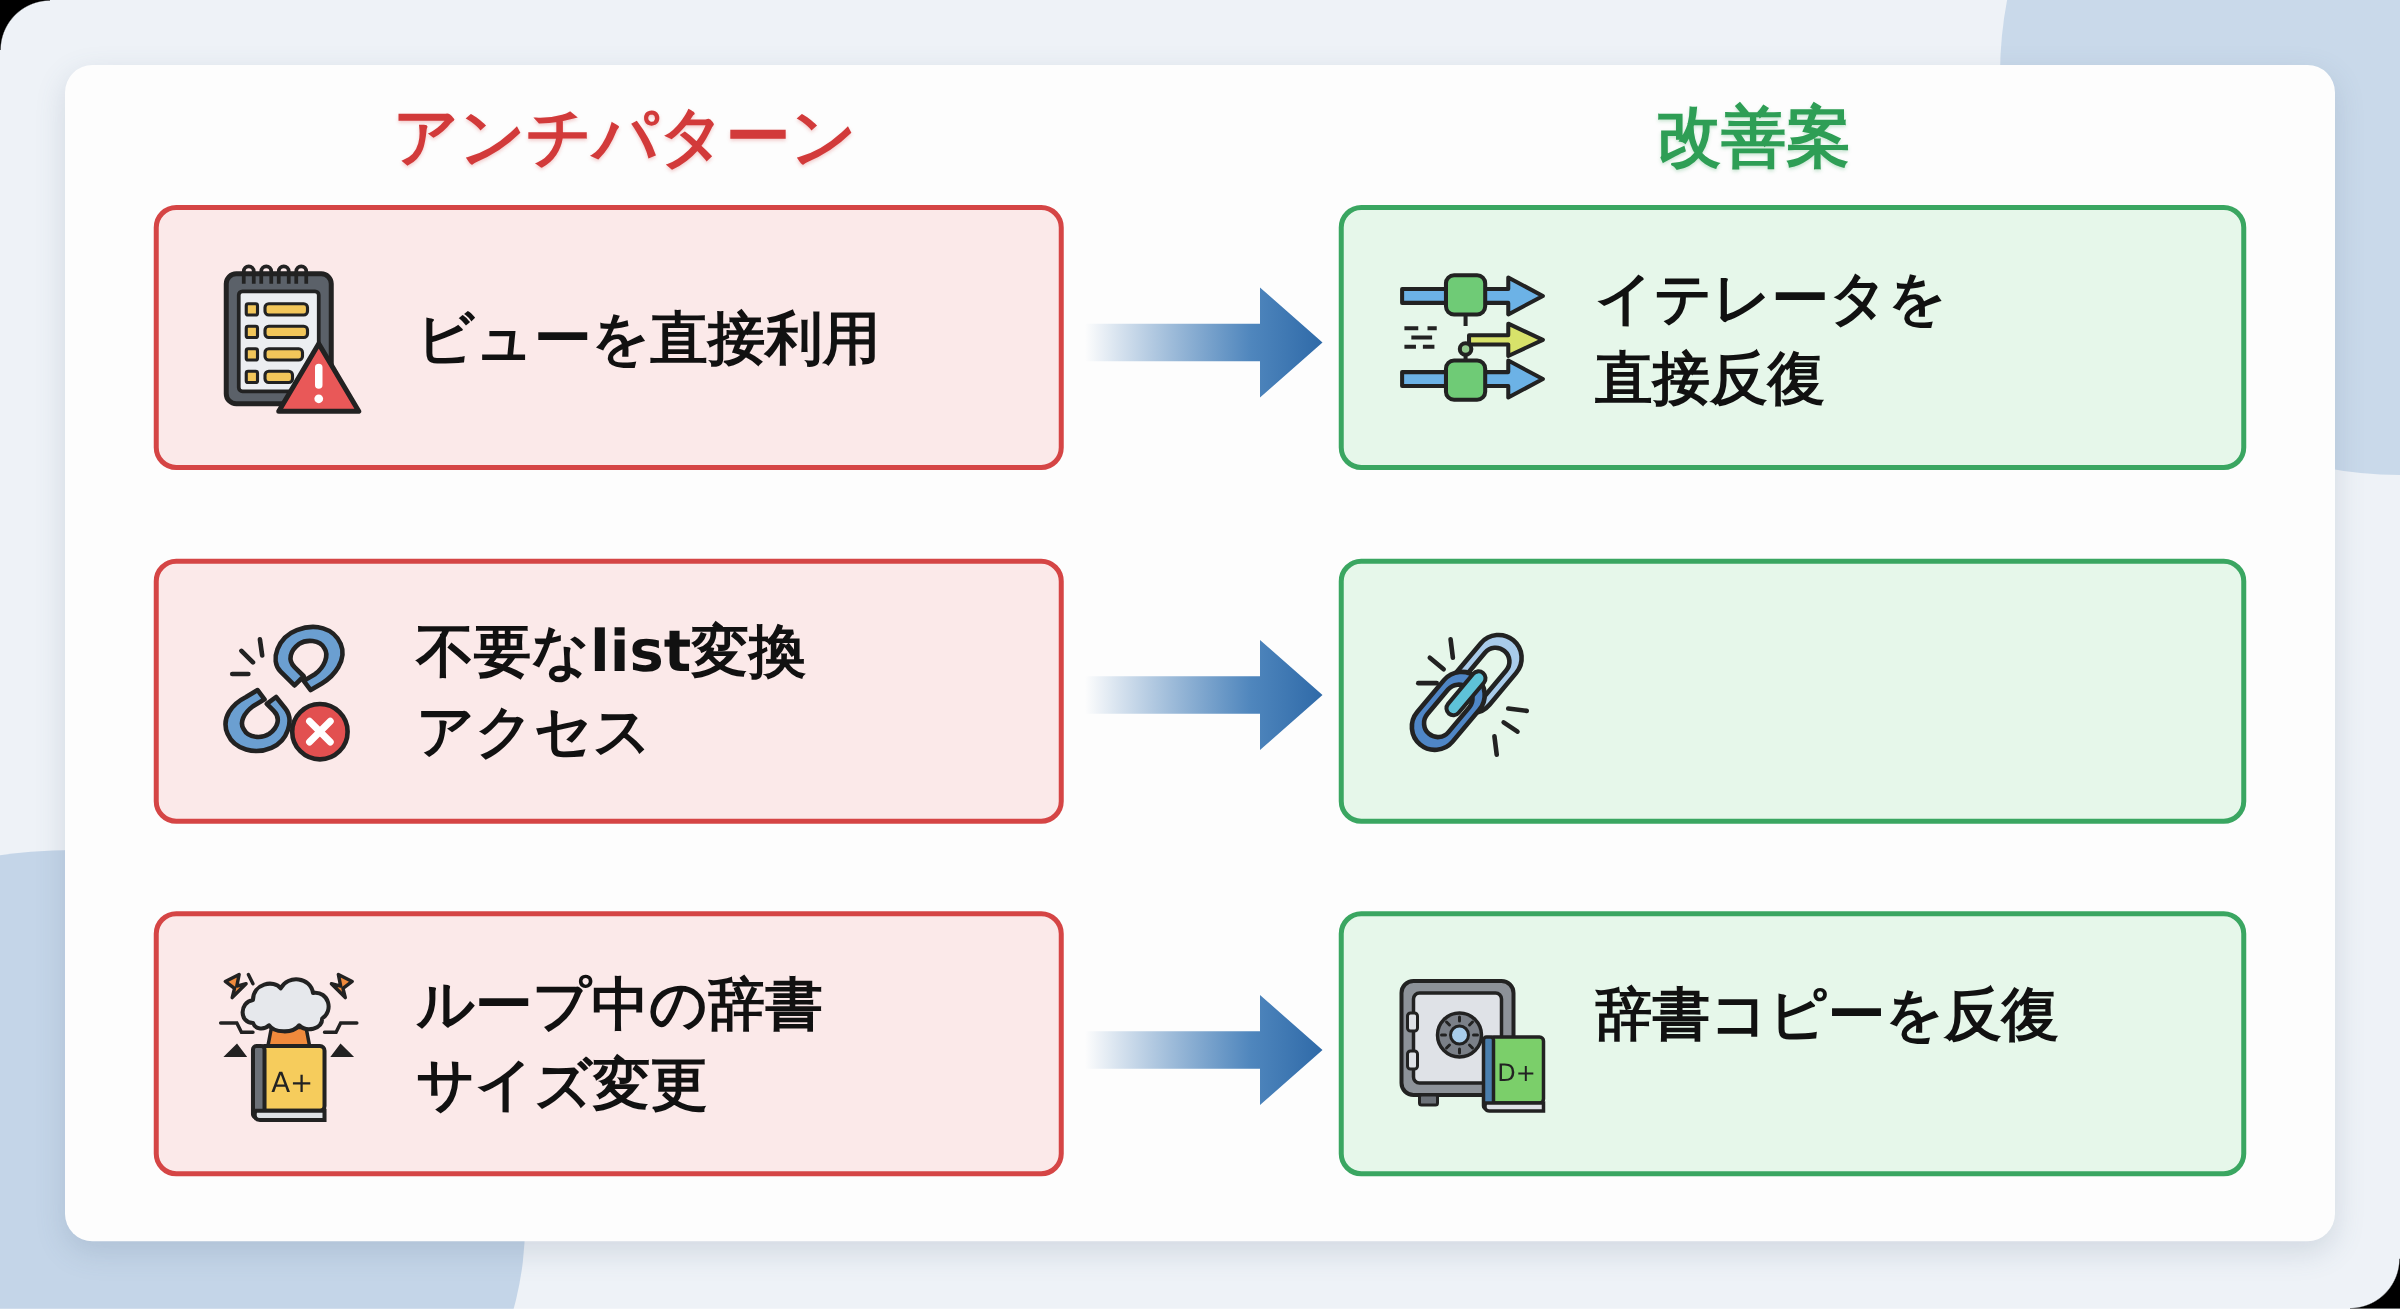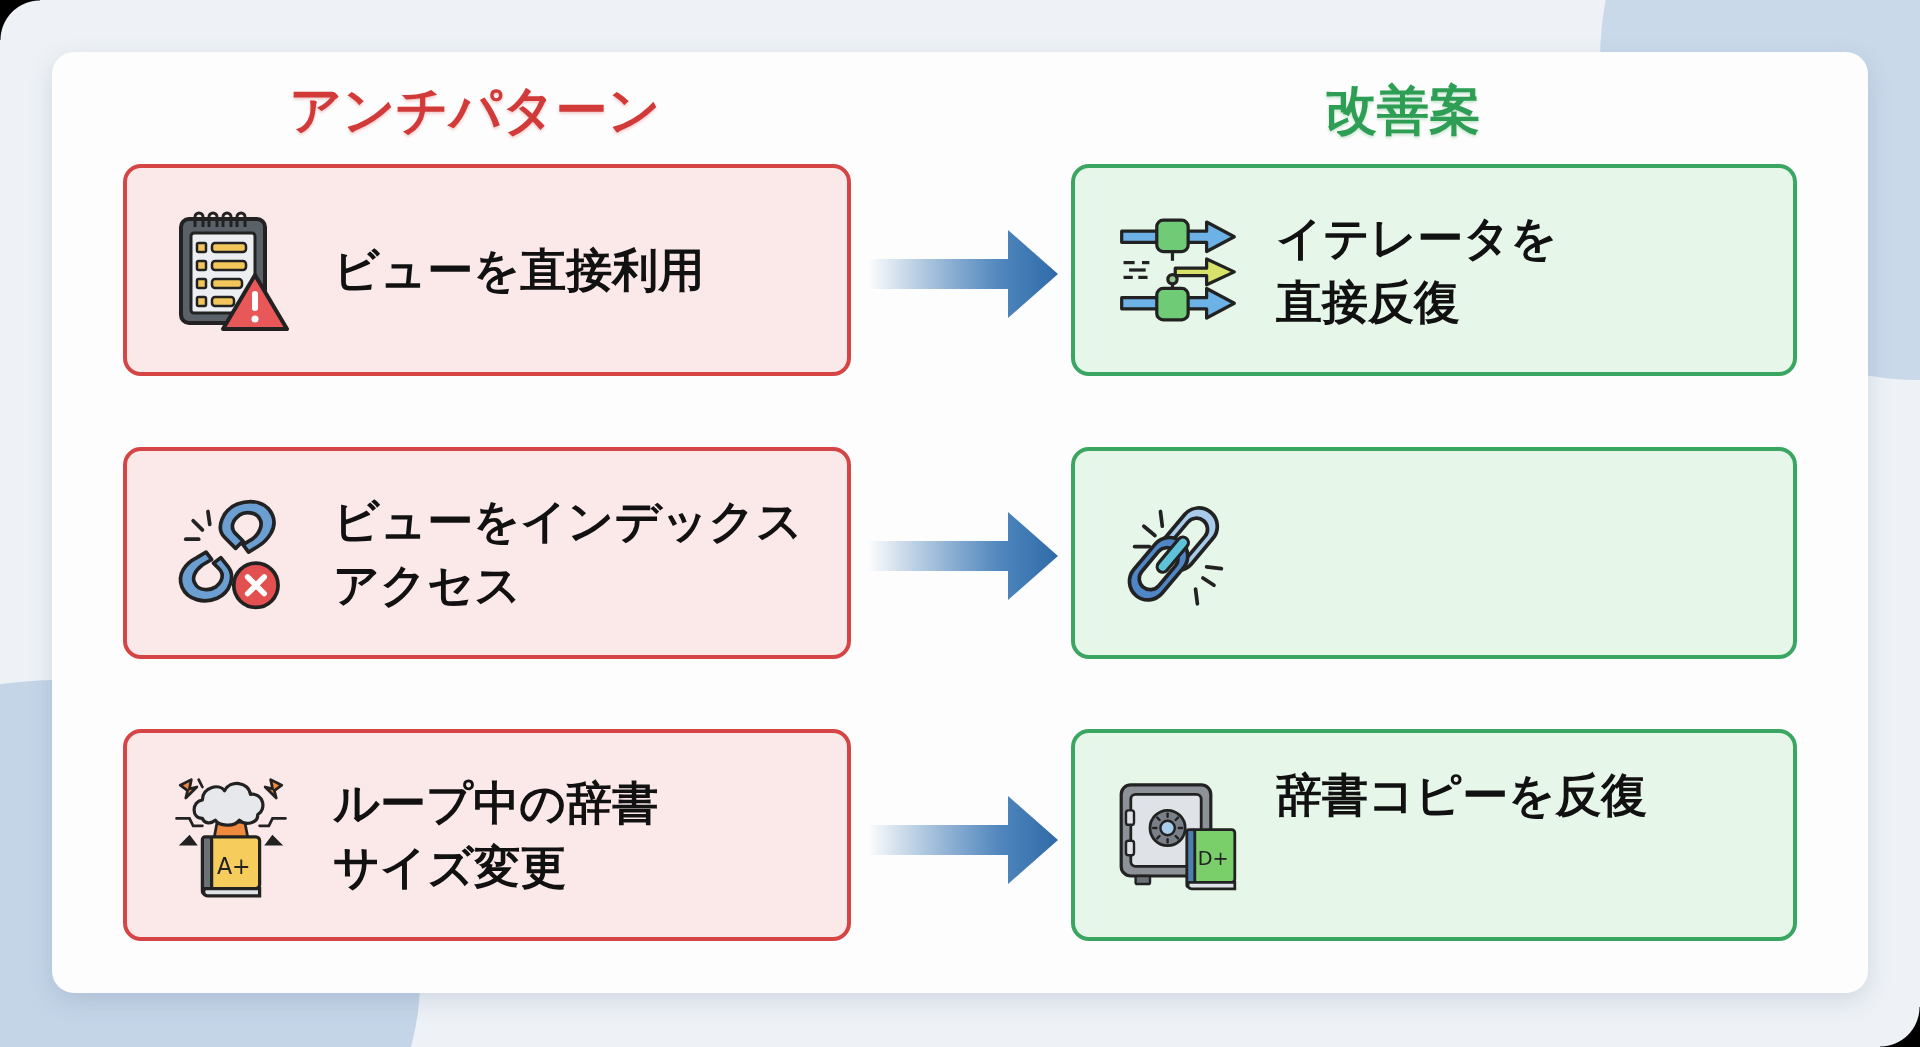--- a/index.html
+++ b/index.html
@@ -19,21 +19,21 @@
   .panel {
     position: absolute; left: 52px; top: 52px; width: 1816px; height: 941px;
     background: #fdfdfd; border-radius: 22px;
     box-shadow: 0 8px 24px rgba(80,100,130,0.18);
   }
 
   .col-title {
     position: absolute; top: 70px; height: 80px; line-height: 80px;
     font-size: 52px; font-weight: bold; text-align: center;
   }
-  .col-title.bad  { left: 111px; width: 728px; color: #d23a3a; text-shadow: 0 2px 3px rgba(210,58,58,0.25); }
+  .col-title.bad  { left: 136px; width: 728px; color: #d23a3a; text-shadow: 0 2px 3px rgba(210,58,58,0.25); }
   .col-title.good { left: 1040px; width: 726px; color: #2e9e55; text-shadow: 0 2px 3px rgba(46,158,85,0.25); }
 
   .card {
     position: absolute; height: 212px; border-radius: 18px; box-sizing: border-box;
     display: flex; align-items: center;
   }
   .card.bad  { left: 123px; width: 728px; border: 4px solid #d54545; background: #fbe9e9; }
   .card.good { left: 1071px; width: 726px; border: 4px solid #3aa661; background: #e6f7ea; }
   .card.row0 { top: 164px; }
   .card.row1 { top: 447px; }
@@ -42,21 +42,21 @@
 
   .icon-wrap { width: 120px; height: 130px; margin-left: 44px; margin-right: 42px; flex: none;
     display: flex; align-items: center; justify-content: center; }
   .card.good .icon-wrap { margin-left: 43px; margin-right: 38px; }
   .card.good.row2 .icon-wrap { margin-top: 38px; }
 
   .card-text {
     font-size: 46px; font-weight: bold; color: #111; line-height: 64px;
     white-space: pre-line;
   }
-  .card.good.row2 .card-text { margin-top: 30px; }
+  .card.good.row2 .card-text { margin-top: 46px; }
 
   .flow-arrow { position: absolute; left: 868px; width: 192px; height: 96px; }
   .flow-arrow.row0 { top: 226px; }
   .flow-arrow.row1 { top: 508px; }
   .flow-arrow.row2 { top: 792px; }
 </style>
 </head>
 <body>
 
 <div class="blob blob-tr"></div>
@@ -145,21 +145,21 @@
       </g>
       <path d="M70 60 L58 48 C48 38 56 18 72 12 C88 6 104 10 110 24 C116 38 104 52 94 58 L84 64 L78 56 L88 50 C96 44 100 34 96 28 C92 20 80 20 74 24 C66 30 64 38 70 44 L78 52 Z" fill="#6b9fd1" stroke="#222" stroke-width="4" stroke-linejoin="round"></path>
       <path d="M54 70 L62 80 C70 90 64 108 50 114 C36 120 18 116 12 102 C6 88 16 76 28 70 L38 64 L44 72 L34 78 C26 84 22 92 26 98 C30 106 42 106 48 102 C56 96 58 88 52 82 L46 76 Z" fill="#6b9fd1" stroke="#222" stroke-width="4" stroke-linejoin="round"></path>
       <circle cx="92" cy="100" r="24" fill="#e25050" stroke="#222" stroke-width="4"></circle>
       <g stroke="#fff" stroke-width="6" stroke-linecap="round">
         <line x1="83" y1="91" x2="101" y2="109"></line>
           <line x1="101" y1="91" x2="83" y2="109"></line>
       </g>
     </svg>
   </div>
-  <div class="card-text">ビューをインデックス
+  <div class="card-text">不要なlist変換
 アクセス</div>
 </div>
 
 <svg class="flow-arrow row1" viewBox="0 0 192 96">
   <defs>
     <linearGradient id="ag1" x1="0" y1="0" x2="1" y2="0">
       <stop offset="0" stop-color="#3d78b4" stop-opacity="0"></stop>
       <stop offset="0.7" stop-color="#4f86bd"></stop>
       <stop offset="1" stop-color="#2f6aa8"></stop>
     </linearGradient>

